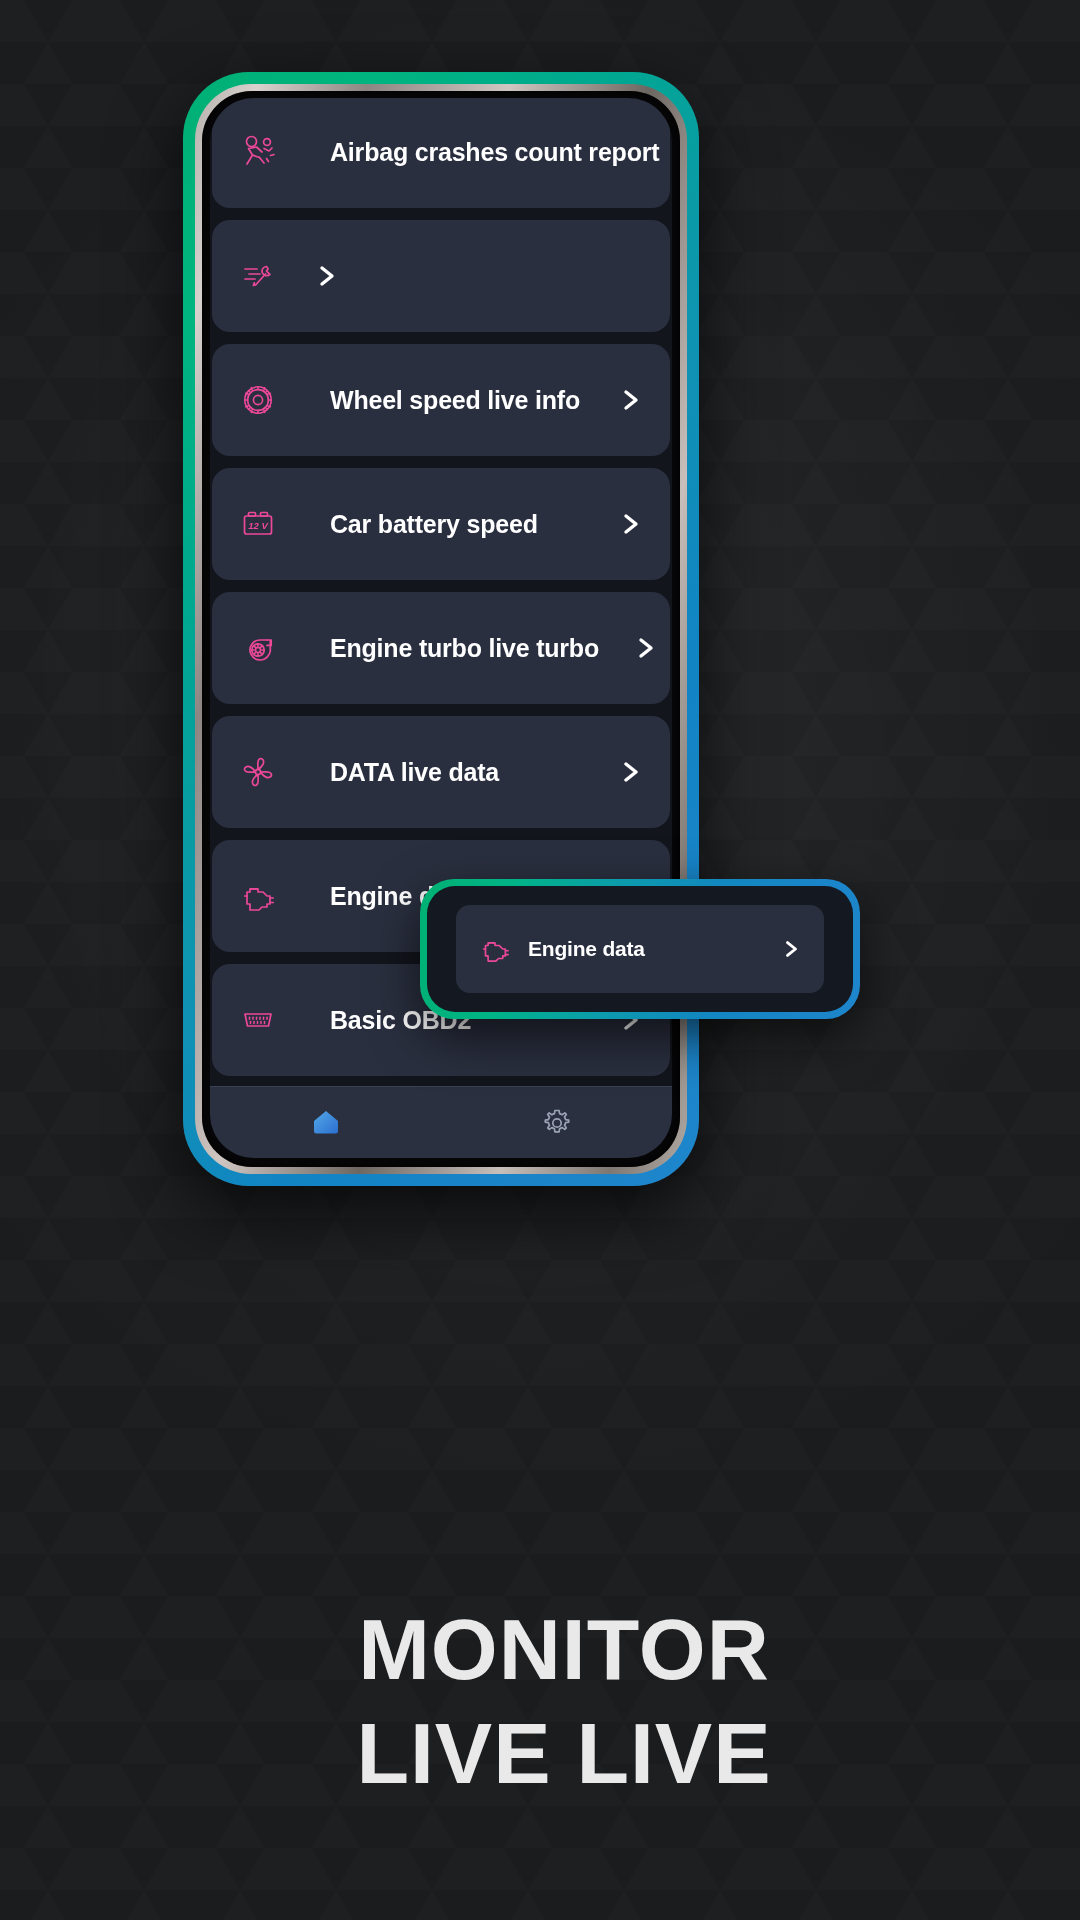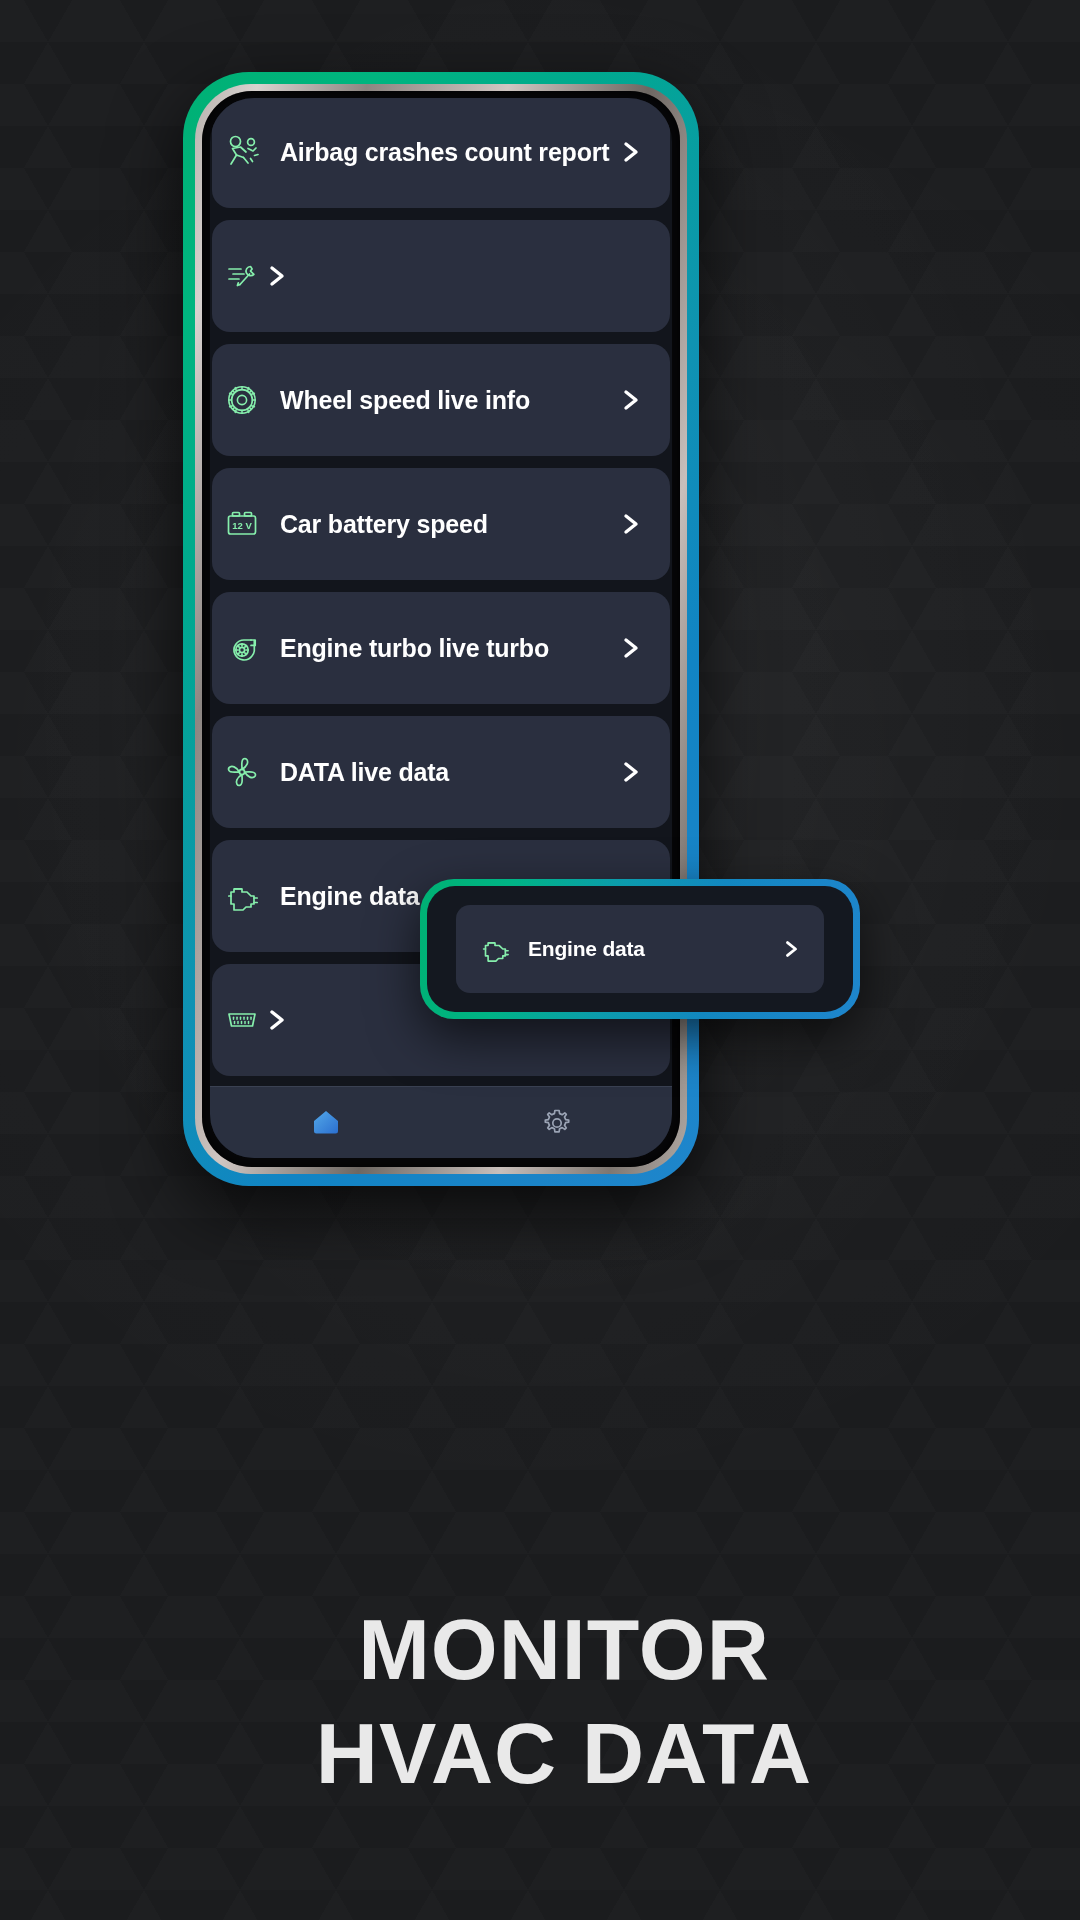--- a/index.html
+++ b/index.html
@@ -95,32 +95,34 @@
   }
 
   .menu-card {
     position: relative;
     margin: 0 2px 12px 2px;
     height: 112px;
     border-radius: 18px;
     background: #2a2f3f;
     display: flex;
     align-items: center;
-    padding: 0 26px 0 8px;
+    padding: 0 26px 0 24px;
+    gap: 34px;
   }
   .menu-card:first-child { margin-top: -14px; }
 
   .menu-icon {
     width: 44px;
     height: 44px;
     flex: 0 0 44px;
     display: flex;
     align-items: flex-end;
     justify-content: center;
-    color: #86efac;
+    color: #ec4899;
+    font-style: italic;
   }
   .menu-icon svg { display: block; }
 
   .menu-label {
     flex: 1 1 auto;
     margin-left: 16px;
     color: #ffffff;
     font-size: 25px;
     font-weight: bold;
     letter-spacing: -0.2px;
@@ -380,20 +382,21 @@
                 <path d="M27.5 19.3 v2"></path>
                 <path d="M31 19.3 v2"></path>
               <path d="M14.5 23.6 v2"></path>
                 <path d="M18 23.6 v2"></path>
                 <path d="M21.5 23.6 v2"></path>
               <path d="M25 23.6 v2"></path>
                 <path d="M28.5 23.6 v2"></path>
             </g>
           </svg>
         </span>
+        <span class="menu-label">Basic OBD2</span>
         <span class="menu-chevron">
           <svg width="26" height="30" viewBox="0 0 26 30" fill="none" stroke="currentColor" stroke-width="3.4" stroke-linecap="round" stroke-linejoin="round">
             <path d="M8 7 L18 15 L8 23"></path>
           </svg>
         </span>
       </div>
 
     </div>
 
     <div id="bottom-nav">
@@ -440,14 +443,14 @@
         <svg width="21" height="24" viewBox="0 0 26 30" fill="none" stroke="currentColor" stroke-width="3.6" stroke-linecap="round" stroke-linejoin="round">
           <path d="M8 7 L18 15 L8 23"></path>
         </svg>
       </span>
     </div>
   </div>
 </div>
 
 <div id="headline">
   <span class="line line1">MONITOR</span>
-  <span class="line line2">HVAC DATA</span>
+  <span class="line line2">LIVE LIVE</span>
 </div>
 
 </body></html>

